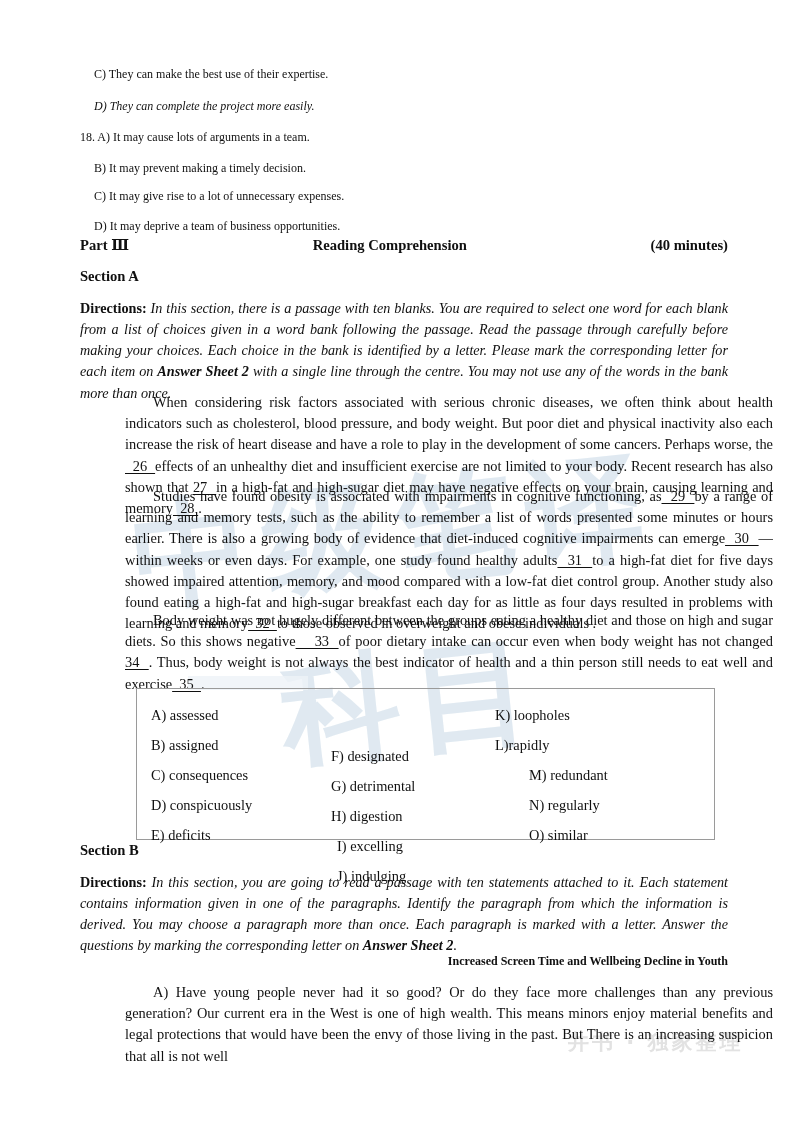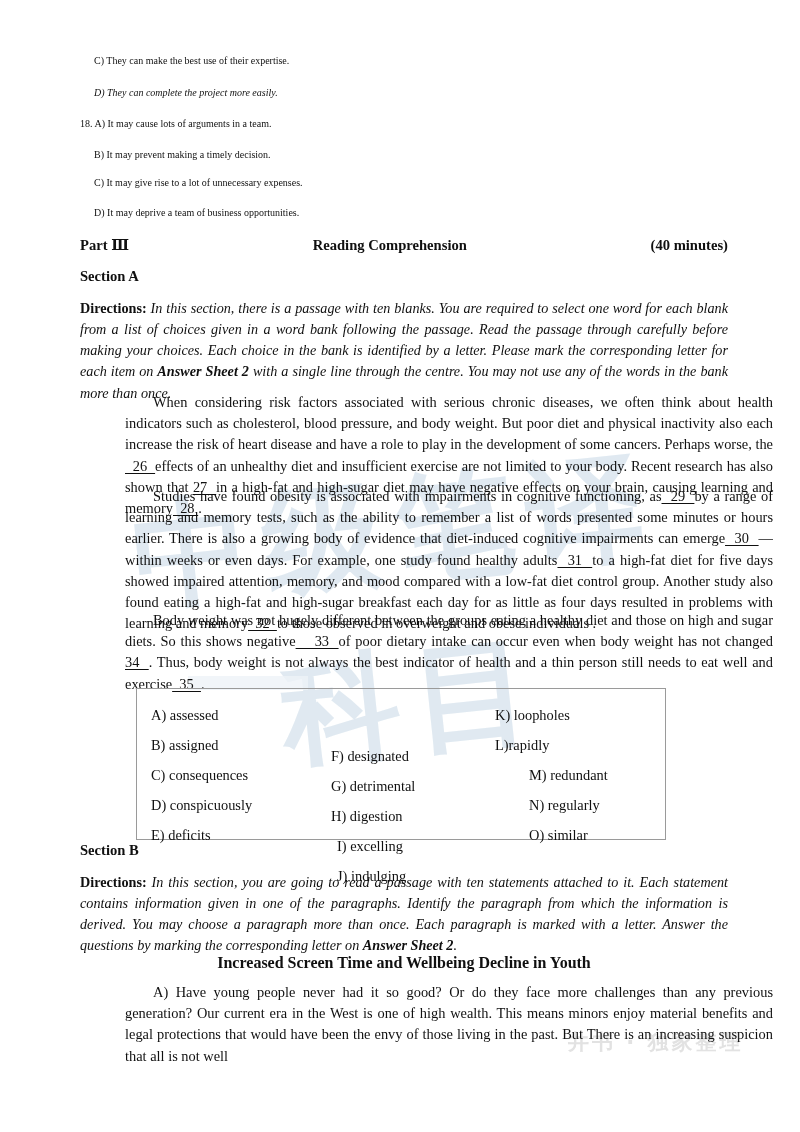--- a/index.html
+++ b/index.html
@@ -71,23 +71,24 @@
   
   .content {
     position: absolute;
     left: 0; top: 0;
     width: 800px;
     z-index: 2;
   }
 
   .opt {
     position: absolute;
-    font-size: 10px;
+    font-size: 12px;
     line-height: 1;
     white-space: nowrap;
+    margin-top: 12px;
   }
 
   .hdr-row {
     position: absolute;
     left: 80px;
     top: 236px;
     width: 648px;
     font-weight: bold;
     font-size: 14.6px;
     display: flex;
@@ -145,21 +146,21 @@
     text-decoration: underline;
     text-underline-offset: 2px;
     white-space: pre;
   }
 
   
   .wordbank {
     position: absolute;
     left: 136px;
     top: 688px;
-    width: 530px;
+    width: 579px;
     height: 152px;
     border: 1px solid #9a9a9a;
     box-sizing: border-box;
     background: transparent;
     z-index: 2;
   }
   .wb-col {
     position: absolute;
     top: 11px;
     font-size: 14.4px;
@@ -169,23 +170,23 @@
   .wb-col.c2 { left: 194px; margin-top: 41px; }
   .wb-col.c3 { left: 358px; }
   .wb-item { white-space: nowrap; height: 30px; }
   .wb-col.c2 .wb-item.ind { padding-left: 6px; }
   .wb-col.c3 .wb-item.ind { padding-left: 8px; margin-left: 26px; }
 
   .sec-title {
     position: absolute;
     left: 80px;
     width: 648px;
-    text-align: center;
-    font-weight: bold;
-    font-size: 16px;
+    text-align: right;
+    font-weight: bold;
+    font-size: 12px;
   }
 </style>
 </head>
 <body>
 
 <div class="page">
 
   <div class="wm-center">中级笔译科目</div>
   <div class="wm-box"></div>
   <div class="wm-footer">井书 · 独家整理</div>

